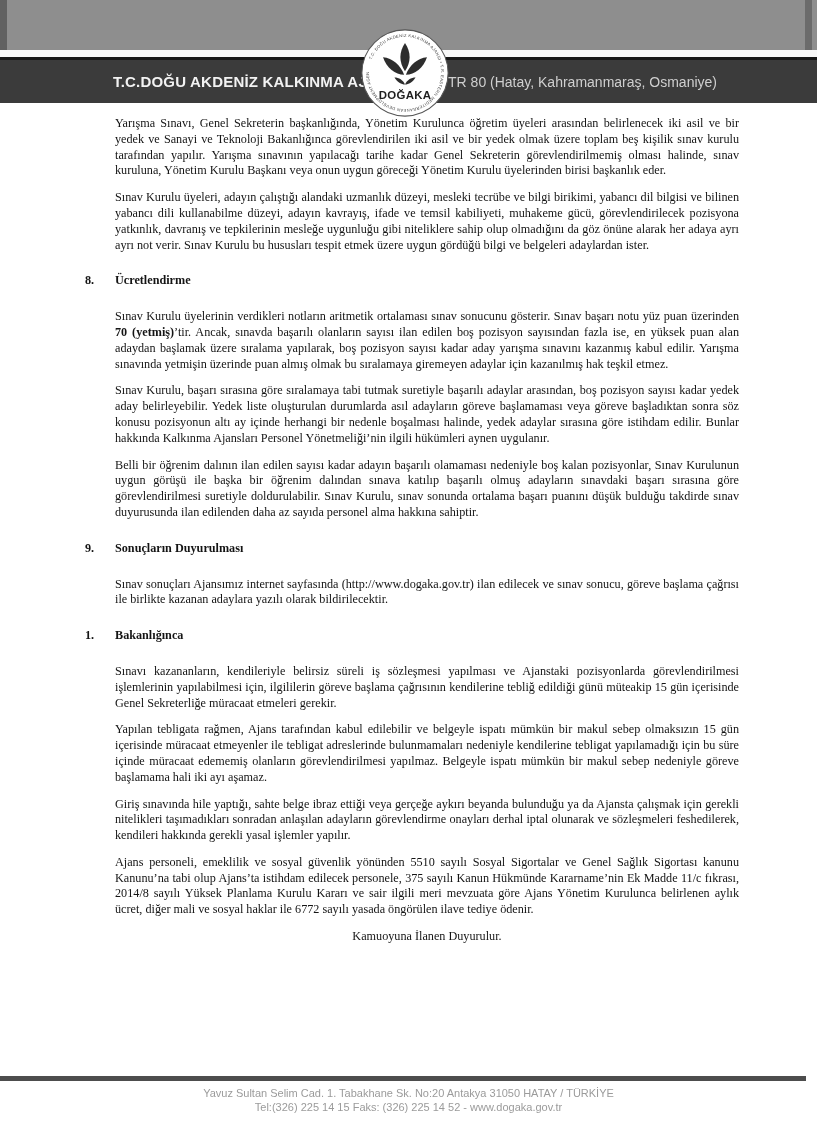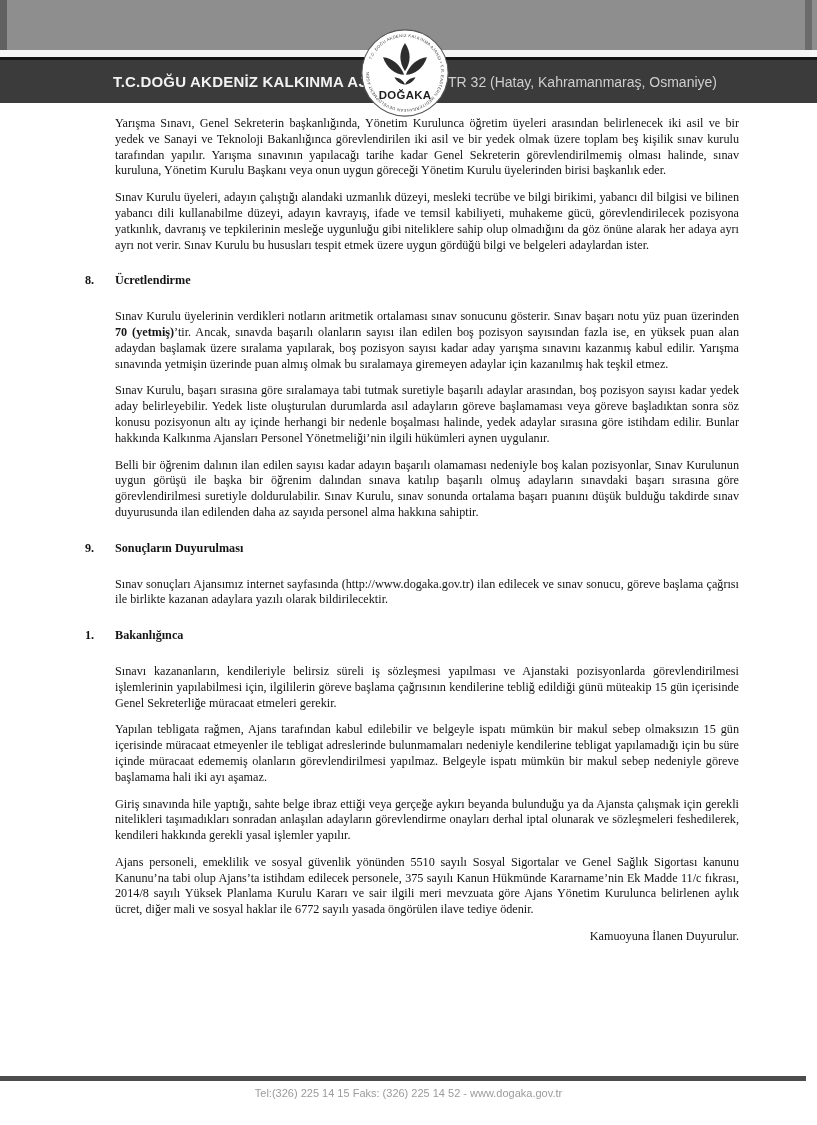--- a/index.html
+++ b/index.html
@@ -65,21 +65,21 @@
   .section-head {
     display: flex;
     margin: 20px 0 20px -30px;
     font-weight: bold;
     text-align: left;
   }
   .section-num { width: 30px; flex: 0 0 30px; }
   .closing {
     margin-left: -18px;
     margin-top: 20px;
-    text-align: right;
+    text-align: center;
   }
 
   
   .footer-rule {
     position: absolute; top: 1076px; left: 0;
     width: 806px; height: 5px;
     background: #4d4d4d;
   }
   .footer-text {
     position: absolute; top: 1086px; left: 0;
@@ -97,21 +97,21 @@
 <div class="page">
 
   <div class="band-top">
     <div class="edge-left"></div>
     <div class="edge-right"></div>
   </div>
   <div class="band-white"></div>
   <div class="band-rule"></div>
   <div class="band-dark">
     <span class="agency-title">T.C.DOĞU AKDENİZ KALKINMA AJANSI</span>
-    <span class="region-label">TR 32 (Hatay, Kahramanmaraş, Osmaniye)</span>
+    <span class="region-label">TR 80 (Hatay, Kahramanmaraş, Osmaniye)</span>
   </div>
 
   <div class="logo">
     <svg width="88" height="88" viewBox="0 0 100 100">
       <circle cx="50" cy="50" r="49" fill="#ffffff" stroke="#555555" stroke-width="1.2"></circle>
       <defs>
         <path id="ringpath" d="M 50,50 m -41,0 a 41,41 0 1,1 82,0 a 41,41 0 1,1 -82,0" fill="none"></path>
       </defs>
       <text font-family="Liberation Sans, sans-serif" font-size="4.6" fill="#3a3a3a" letter-spacing="0.4">
         <textPath href="#ringpath" startOffset="6%">T.C. DOĞU AKDENİZ KALKINMA AJANSI • T.R. EASTERN MEDITERRANEAN DEVELOPMENT AGENCY</textPath>
@@ -155,16 +155,17 @@
     <p>Yapılan tebligata rağmen, Ajans tarafından kabul edilebilir ve belgeyle ispatı mümkün bir makul sebep olmaksızın 15 gün içerisinde müracaat etmeyenler ile tebligat adreslerinde bulunmamaları nedeniyle kendilerine tebligat yapılamadığı için bu süre içinde müracaat edememiş olanların görevlendirilmesi yapılmaz. Belgeyle ispatı mümkün bir makul sebep nedeniyle göreve başlamama hali iki ayı aşamaz.</p>
     <p>Giriş sınavında hile yaptığı, sahte belge ibraz ettiği veya gerçeğe aykırı beyanda bulunduğu ya da Ajansta çalışmak için gerekli nitelikleri taşımadıkları sonradan anlaşılan adayların görevlendirme onayları derhal iptal olunarak ve sözleşmeleri feshedilerek, kendileri hakkında gerekli yasal işlemler yapılır.</p>
 
     <p>Ajans personeli, emeklilik ve sosyal güvenlik yönünden 5510 sayılı Sosyal Sigortalar ve Genel Sağlık Sigortası kanunu Kanunu’na tabi olup Ajans’ta istihdam edilecek personele, 375 sayılı Kanun Hükmünde Kararname’nin Ek Madde 11/c fıkrası, 2014/8 sayılı Yüksek Planlama Kurulu Kararı ve sair ilgili meri mevzuata göre Ajans Yönetim Kurulunca belirlenen aylık ücret, diğer mali ve sosyal haklar ile 6772 sayılı yasada öngörülen ilave tediye ödenir.</p>
 
     <p class="closing">Kamuoyuna İlanen Duyurulur.</p>
   </div>
 
   <div class="footer-rule"></div>
   <div class="footer-text">
+    <div>Yavuz Sultan Selim Cad. 1. Tabakhane Sk. No:20 Antakya 31050 HATAY / TÜRKİYE</div>
     <div>Tel:(326) 225 14 15 Faks: (326) 225 14 52 - www.dogaka.gov.tr</div>
   </div>
 
 </div>
 
 </body></html>

